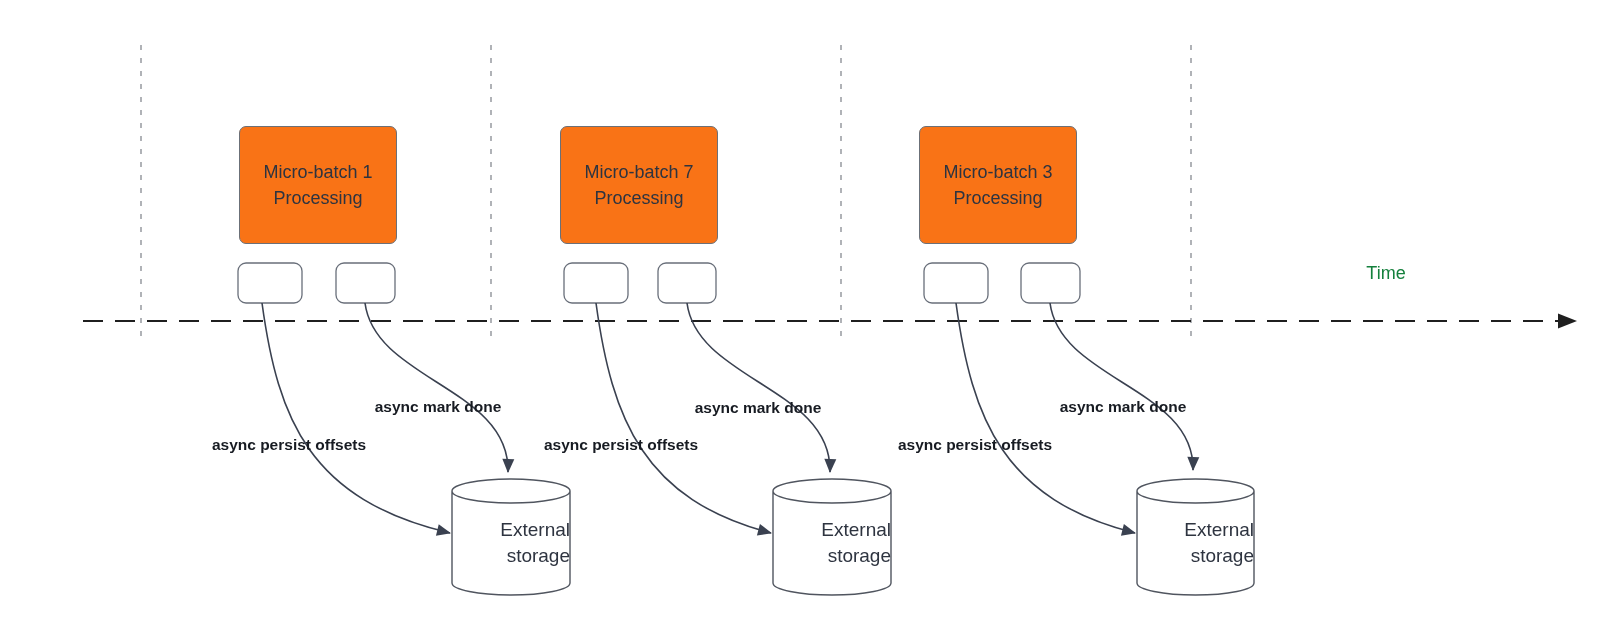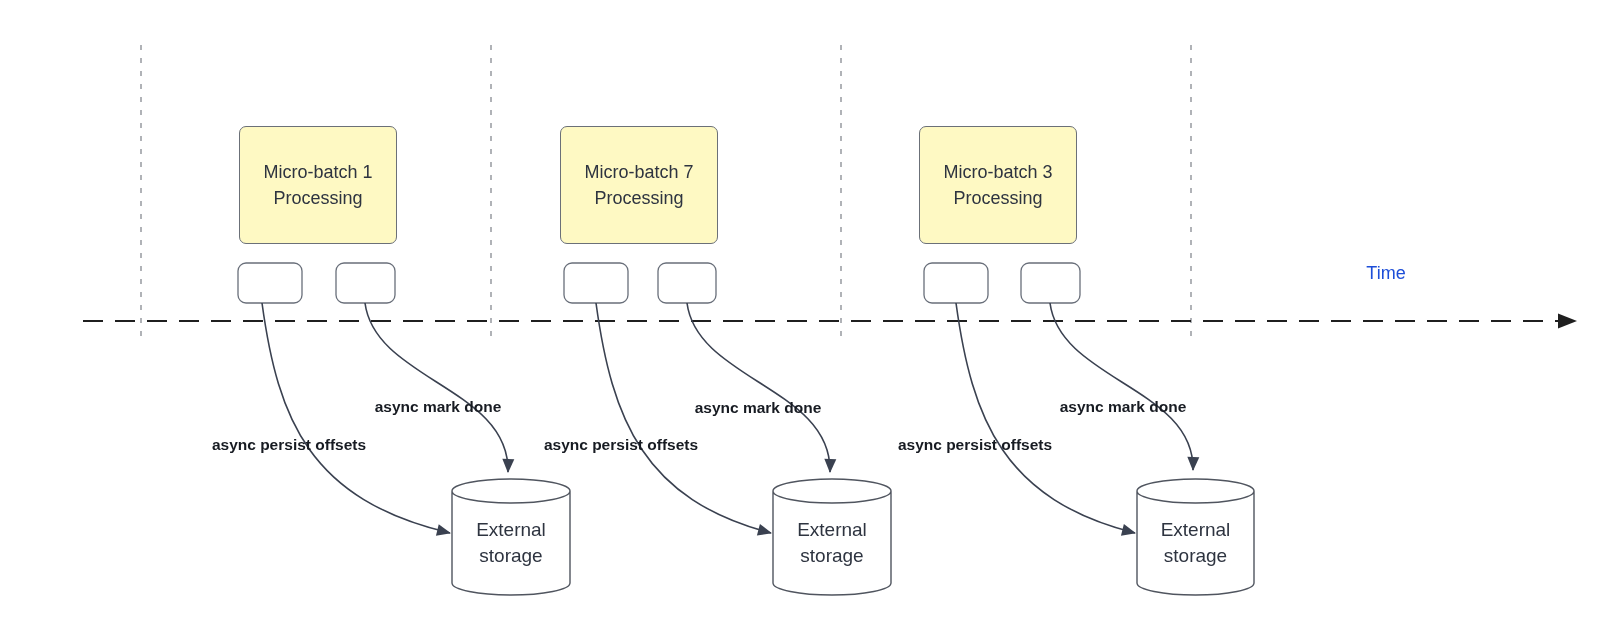--- a/index.html
+++ b/index.html
@@ -11,36 +11,36 @@
     overflow:hidden;
   }
   svg.layer{position:absolute;left:0;top:0;}
   .guide{stroke:#a8abb0;stroke-width:1.8;stroke-dasharray:5 8;fill:none;}
   .tl{stroke:#1f1f1f;stroke-width:2;stroke-dasharray:20 12;fill:none;}
   .task{fill:#ffffff;stroke:#696f7a;stroke-width:1.3;}
   .flow{fill:none;stroke:#3a4150;stroke-width:1.6;}
   .cyl{fill:#ffffff;stroke:#50555f;stroke-width:1.4;}
   .box{
     position:absolute;width:156px;height:116px;
-    border:1px solid #6b7078;border-radius:7px;background:#fef9c3;
+    border:1px solid #6b7078;border-radius:7px;background:#f97316;
     display:flex;align-items:center;justify-content:center;
     text-align:center;white-space:pre-line;
     font-size:18px;line-height:26px;color:#2e3440;
   }
   .storage-label{
-    position:absolute;width:118px;text-align:center;white-space:pre-line;
+    position:absolute;width:118px;text-align:right;white-space:pre-line;
     font-size:19px;line-height:26px;color:#2e3440;
   }
   .flow-label{
     position:absolute;transform:translateX(-50%);
     font-size:15.5px;font-weight:bold;color:#171b22;white-space:nowrap;margin-top:18px;
   }
   .time-label{
     position:absolute;transform:translateX(-50%);
-    font-size:18px;color:#1d4ed8;
+    font-size:18px;color:#15803d;
   }
 </style>
 </head>
 <body>
 
 <div class="canvas">
 
   <svg class="layer" width="1600" height="642" viewBox="0 0 1600 642">
     <defs>
       <marker id="ah" markerUnits="userSpaceOnUse" markerWidth="16" markerHeight="16" refX="14" refY="8" orient="auto">

